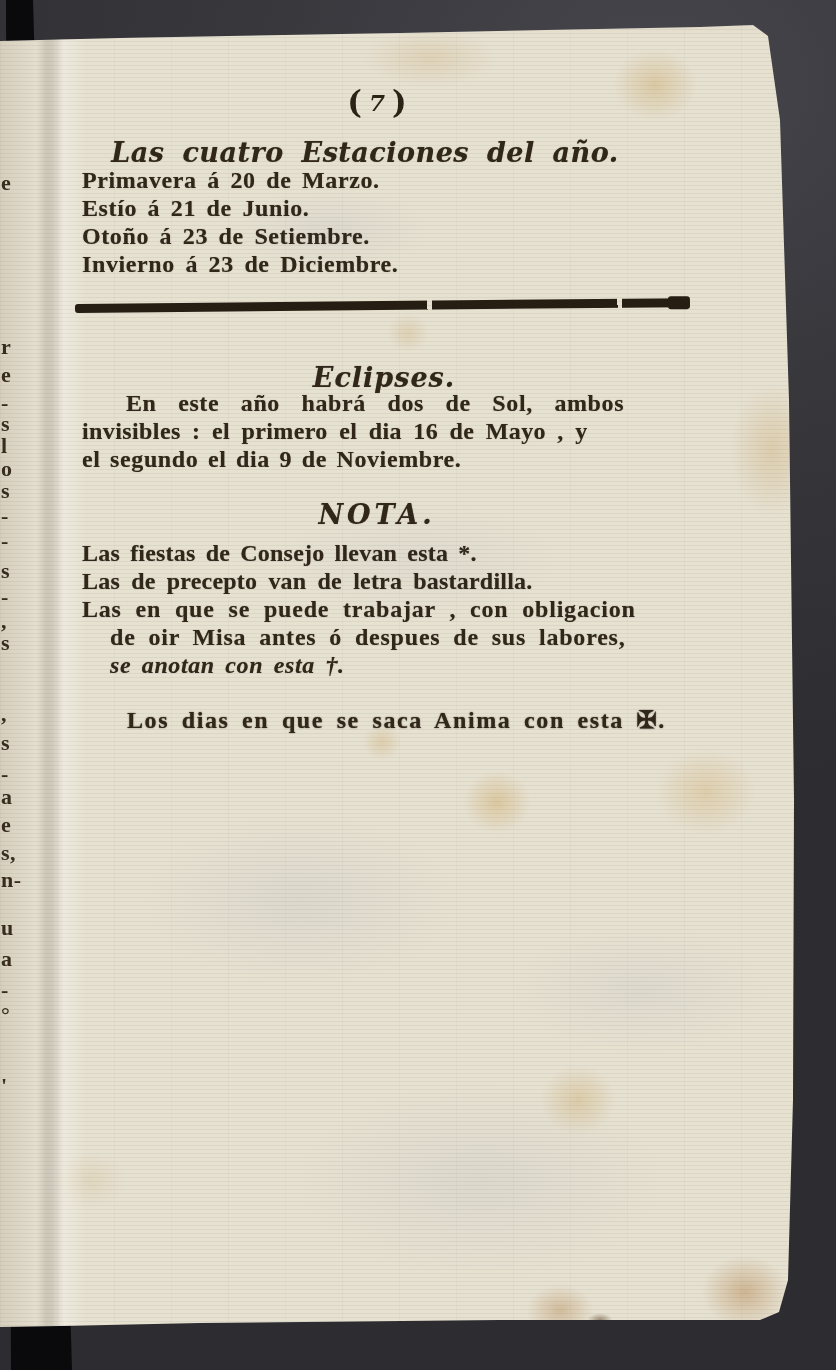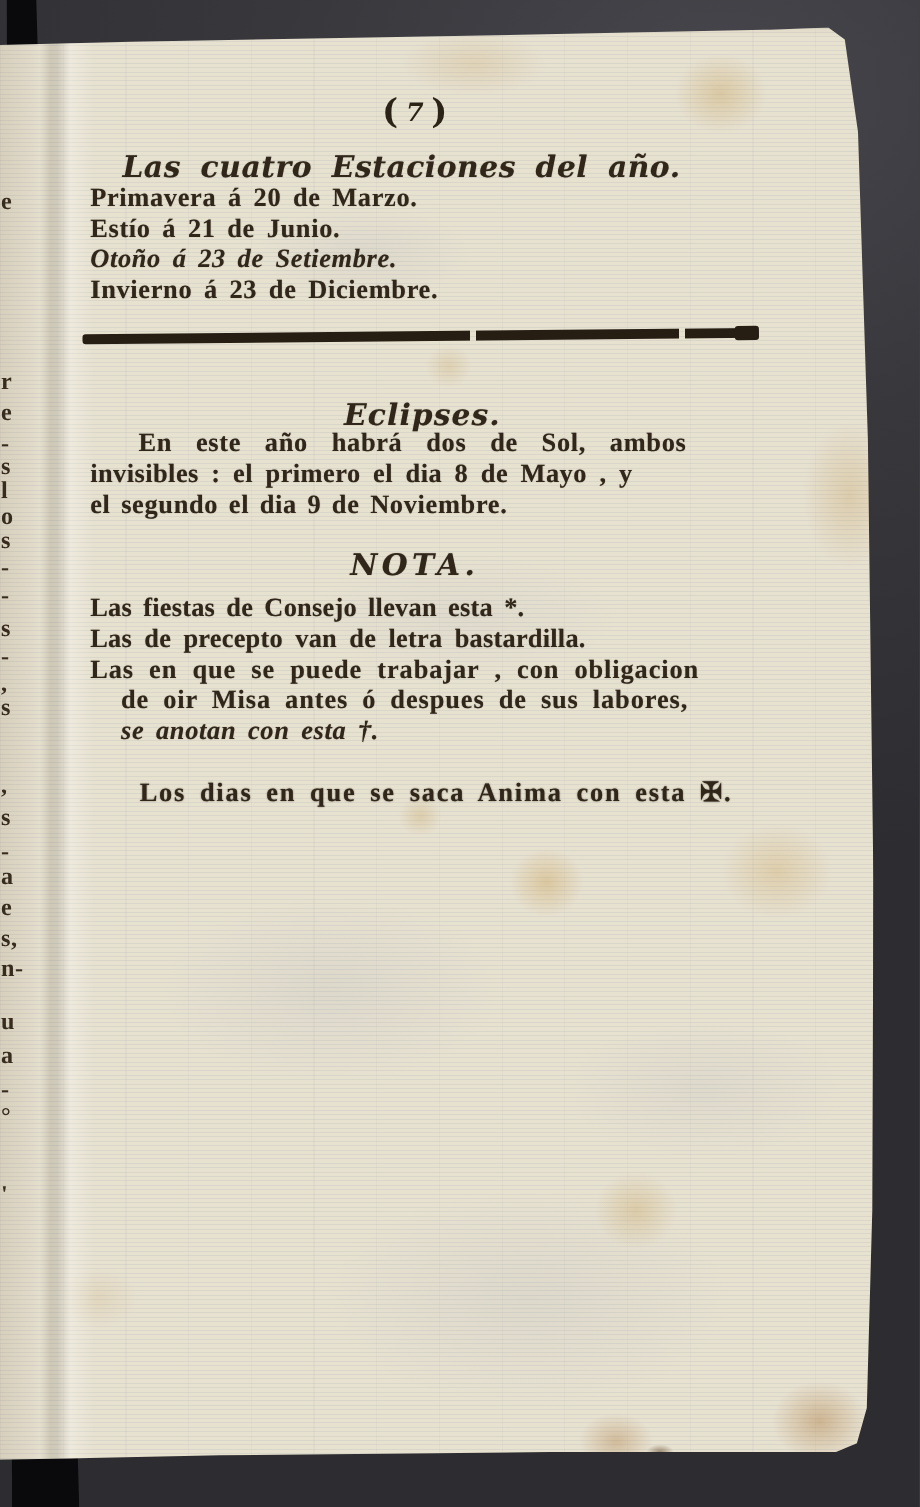--- a/index.html
+++ b/index.html
@@ -67,21 +67,21 @@
   .t-line{
     position:absolute;white-space:nowrap;
     font:bold 24px "Liberation Serif", serif;
     letter-spacing:0.6px;word-spacing:4px;color:#30271a;
     text-shadow:0 0 1px rgba(48,39,26,0.45);
   }
   .pagenum{position:absolute;top:84px;left:-16px;width:100%;text-align:center;white-space:nowrap;}
   .pagenum .paren{font:bold 31px "DejaVu Serif", serif;color:#2b2316;letter-spacing:0;}
   .pagenum .num{font:italic bold 23px "DejaVu Serif", serif;color:#2b2316;margin:0 7px;position:relative;top:-2px;}
   .h-seasons{top:137px;left:-28px;width:100%;text-align:center;font:italic bold 27px "DejaVu Serif", serif;word-spacing:8px;letter-spacing:0.5px;}
-  .season-0{top:167px;} .season-1{top:195px;} .season-2{top:223px;font-style:italic;} .season-3{top:251px;}
+  .season-0{top:167px;} .season-1{top:195px;} .season-2{top:223px;} .season-3{top:251px;}
   .rule{
     position:absolute;left:75px;top:304px;width:613px;height:9px;
     background:linear-gradient(90deg,#261e13 0% 57.5%, rgba(0,0,0,0) 57.5% 58.3%, #261e13 58.3% 88.5%, rgba(0,0,0,0) 88.5% 89.3%, #261e13 89.3% 100%);
     border-radius:3px;transform:rotate(-0.55deg);transform-origin:left center;
   }
   .rule::after{
     content:"";position:absolute;right:-2px;top:-2px;width:22px;height:13px;
     background:#261e13;border-radius:3px;
   }
   .h-eclipses{top:362px;left:-9px;width:100%;text-align:center;font:italic bold 27px "DejaVu Serif", serif;letter-spacing:1px;}
@@ -144,21 +144,21 @@
       </div>
 
       <div class="t-line h-seasons">Las cuatro Estaciones del año.</div>
       <div class="t-line season-0">Primavera á 20 de Marzo.</div>
       <div class="t-line season-1">Estío á 21 de Junio.</div>
       <div class="t-line season-2">Otoño á 23 de Setiembre.</div>
       <div class="t-line season-3">Invierno á 23 de Diciembre.</div>
 
       <div class="t-line h-eclipses">Eclipses.</div>
       <div class="t-line ecl-0">En este año habrá dos de Sol, ambos</div>
-      <div class="t-line ecl-1">invisibles : el primero el dia 8 de Mayo , y</div>
+      <div class="t-line ecl-1">invisibles : el primero el dia 16 de Mayo , y</div>
       <div class="t-line ecl-2">el segundo el dia 9 de Noviembre.</div>
 
       <div class="t-line h-nota">NOTA.</div>
       <div class="t-line nota-0">Las fiestas de Consejo llevan esta *.</div>
       <div class="t-line nota-1">Las de precepto van de letra bastardilla.</div>
       <div class="t-line nota-2">Las en que se puede trabajar , con obligacion</div>
       <div class="t-line nota-3">de oir Misa antes ó despues de sus labores,</div>
       <div class="t-line nota-4">se anotan con esta †.</div>
       <div class="t-line nota-5">Los dias en que se saca Anima con esta ✠.</div>
     </div>

